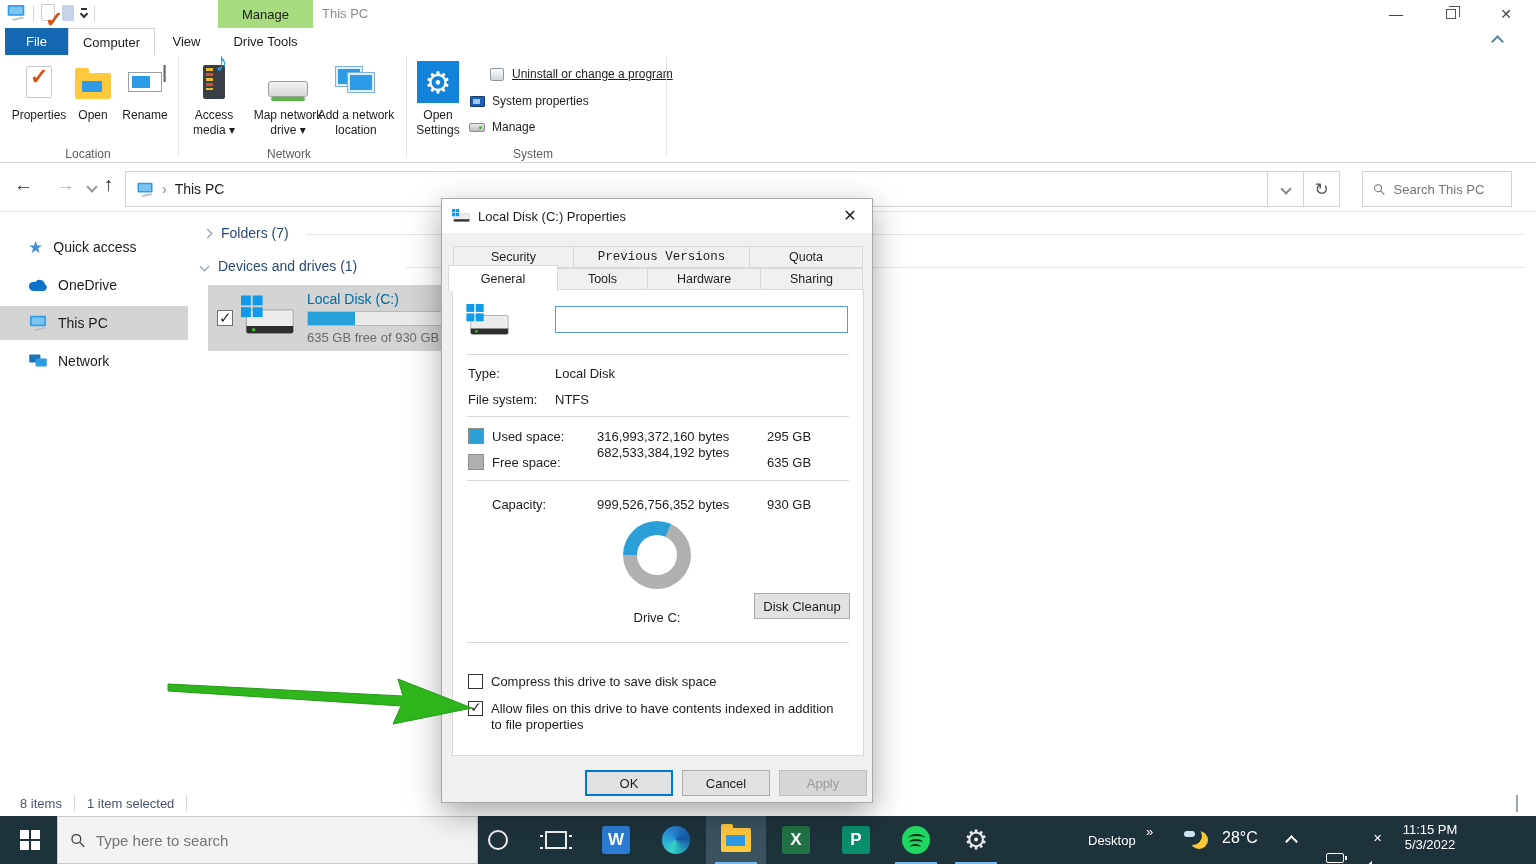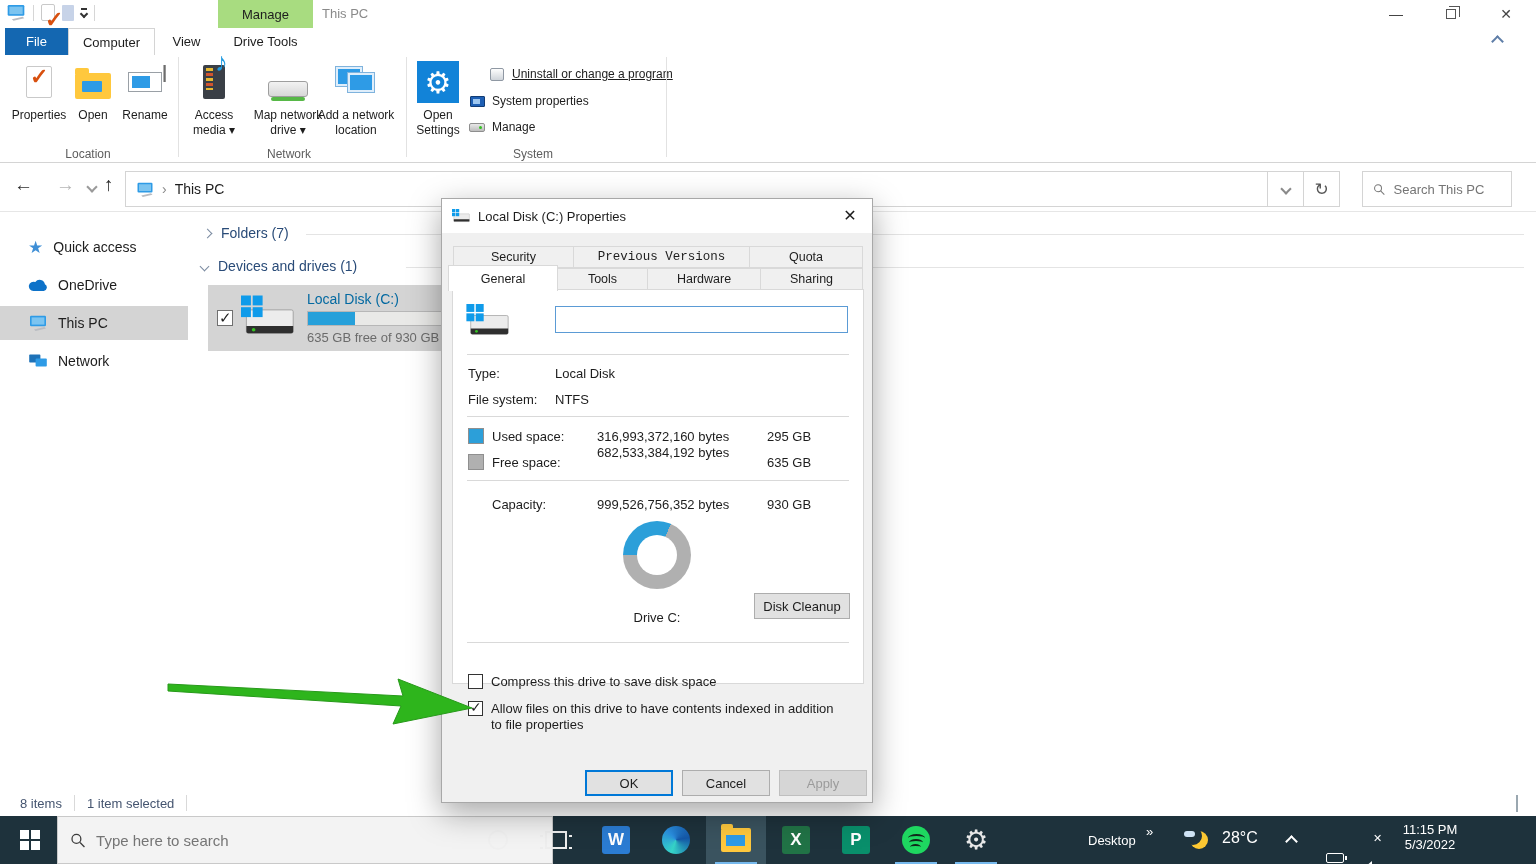--- a/index.html
+++ b/index.html
@@ -88,21 +88,21 @@
   .st-sep { width:1px; height:16px; background:#d9d9d9; margin:0 12px; }
   .view-ic-list { width:17px; height:14px; background:repeating-linear-gradient(#9aa7b0 0 2px,transparent 2px 4px); }
   .view-ic-thumb { width:19px; height:14px; background:linear-gradient(180deg,#bcd8ee 55%,#7fae7a 55%); border:1px solid #9aa7b0; }
 
   
   .dialog { position:absolute; left:441px; top:198px; width:432px; height:605px; background:#f0f0f0; border:1px solid #a8a8a8; box-shadow:0 10px 30px rgba(0,0,0,.35); z-index:20; font-size:13px; color:#1d1d1d; }
   .dlg-title { position:absolute; left:0; top:0; width:100%; height:34px; background:#fff; display:flex; align-items:center; padding-left:10px; gap:8px; }
   .dlg-close { position:absolute; right:0; top:0; width:44px; height:32px; display:flex; align-items:center; justify-content:center; font-size:16px; color:#1d1d1d; }
   .dtab { position:absolute; height:22px; background:#f0f0f0; border:1px solid #d9d9d9; display:flex; align-items:center; justify-content:center; font-size:12.5px; }
   .dtab.active { background:#fff; border-bottom:none; z-index:3; }
-  .dpage { position:absolute; left:10px; top:90px; width:412px; height:395px; background:#fff; border:1px solid #d9d9d9; }
+  .dpage { position:absolute; left:10px; top:90px; width:412px; height:467px; background:#fff; border:1px solid #d9d9d9; }
   .dsep { position:absolute; left:14px; width:382px; height:1px; background:#d9d9d9; }
   .dlbl { position:absolute; color:#1d1d1d; }
   .sq { position:absolute; width:16px; height:16px; border:1px solid #8f8f8f; }
   .donut { position:absolute; width:68px; height:68px; border-radius:50%; }
   .donut::after { content:""; position:absolute; left:14px; top:14px; width:40px; height:40px; border-radius:50%; background:#fff; }
   .dbtn { position:absolute; height:26px; background:#e1e1e1; border:1px solid #adadad; display:flex; align-items:center; justify-content:center; font-size:13px; color:#1d1d1d; }
   .dbtn.default { border:1px solid #0078d7; box-shadow:inset 0 0 0 1px #0078d7; }
   .dbtn.disabled { background:#d6d6d6; border-color:#bfbfbf; color:#9b9b9b; }
   .dcb { position:absolute; width:15px; height:15px; background:#fff; border:1px solid #333; }
   .dcb.checked::after { content:"✓"; position:absolute; left:1px; top:-3px; font-size:14px; color:#1d1d1d; }
@@ -111,21 +111,21 @@
   
   .green-arrow { position:absolute; left:150px; top:650px; z-index:40; }
 
   
   .taskbar { position:absolute; left:0; top:816px; width:1536px; height:48px; background:#1e323c; color:#fff; }
   .tb-slot { position:absolute; top:0; width:60px; height:48px; display:flex; align-items:center; justify-content:center; }
   .tb-slot.open::after { content:""; position:absolute; left:9px; bottom:0; width:42px; height:2px; background:#76b9ed; }
   .tb-slot.active { background:#3a535f; }
   .winflag { display:grid; grid-template-columns:9px 9px; grid-template-rows:9px 9px; gap:2px; }
   .winflag i { background:#fff; display:block; }
-  .tb-search { position:absolute; left:57px; top:0; width:496px; height:48px; background:#f3f3f3; border:1px solid #c9c9c9; display:flex; align-items:center; gap:10px; padding:0 12px; }
+  .tb-search { position:absolute; left:57px; top:0; width:421px; height:48px; background:#f3f3f3; border:1px solid #c9c9c9; display:flex; align-items:center; gap:10px; padding:0 12px; }
   .tb-search input { border:none; outline:none; background:transparent; font-size:15px; color:#454545; width:100%; font-family:"Liberation Sans",sans-serif; }
   .tile-ic { width:28px; height:28px; border-radius:3px; color:#fff; font-weight:bold; font-size:17px; display:flex; align-items:center; justify-content:center; }
   .taskview { width:22px; height:18px; border:2px solid #eee; position:relative; background:transparent; }
   .taskview::before { content:""; position:absolute; left:-7px; top:2px; width:3px; height:10px; border-top:2px solid #eee; border-bottom:2px solid #eee; }
   .taskview::after { content:""; position:absolute; right:-7px; top:2px; width:3px; height:10px; border-top:2px solid #eee; border-bottom:2px solid #eee; }
   .cortana { width:20px; height:20px; border:2px solid #f0f0f0; border-radius:50%; }
   .edge-ic { width:28px; height:28px; border-radius:50%; background:conic-gradient(from 200deg,#36d4c7,#2a8fe0,#1457a8,#36d4c7); }
   .spotify-ic { width:28px; height:28px; border-radius:50%; background:#1ed760; position:relative; overflow:hidden; }
   .spotify-ic i { position:absolute; left:6px; border:solid #10271a; border-width:2.5px 0 0 0; border-radius:50%; display:block; }
   .tray-txt { font-size:13px; color:#fff; }

